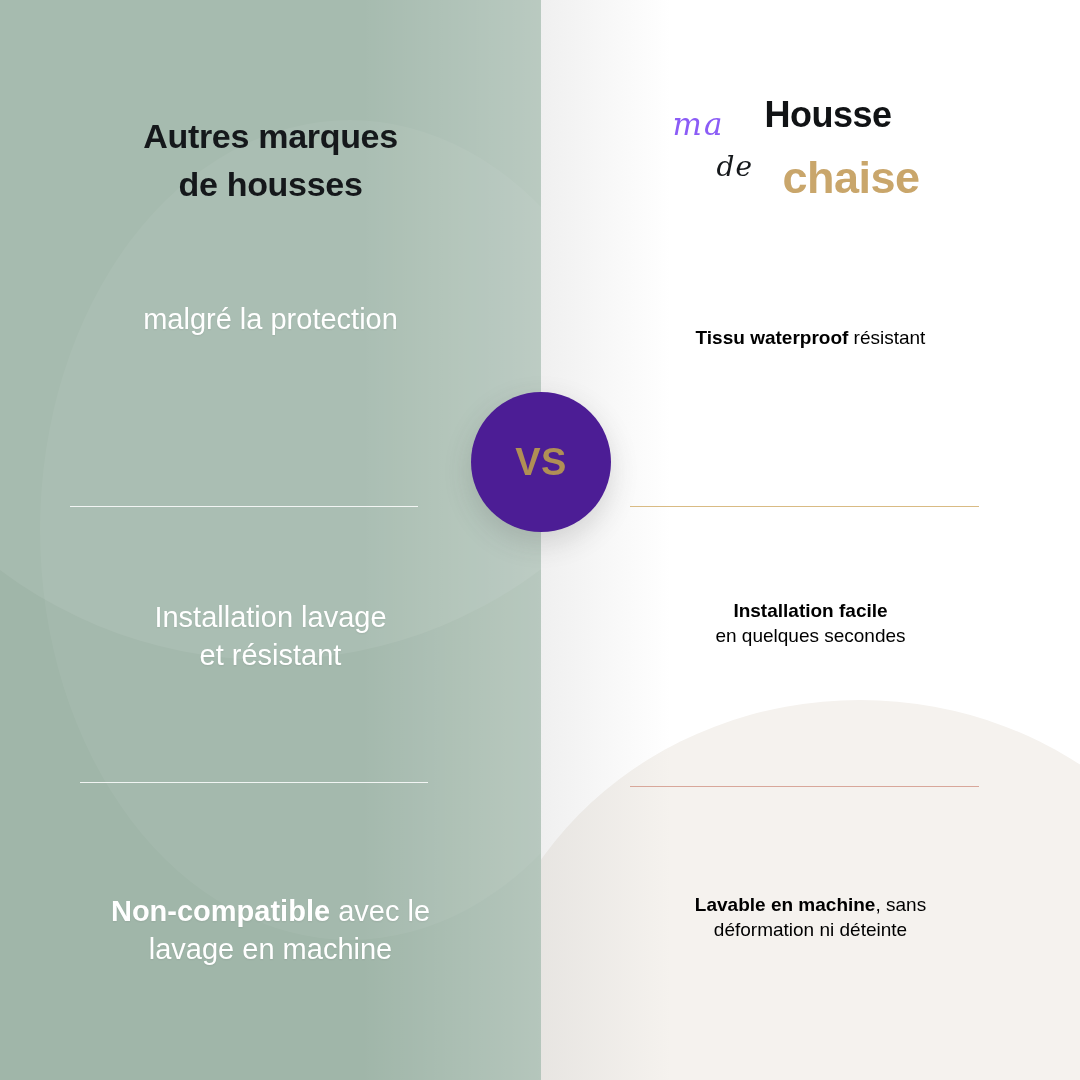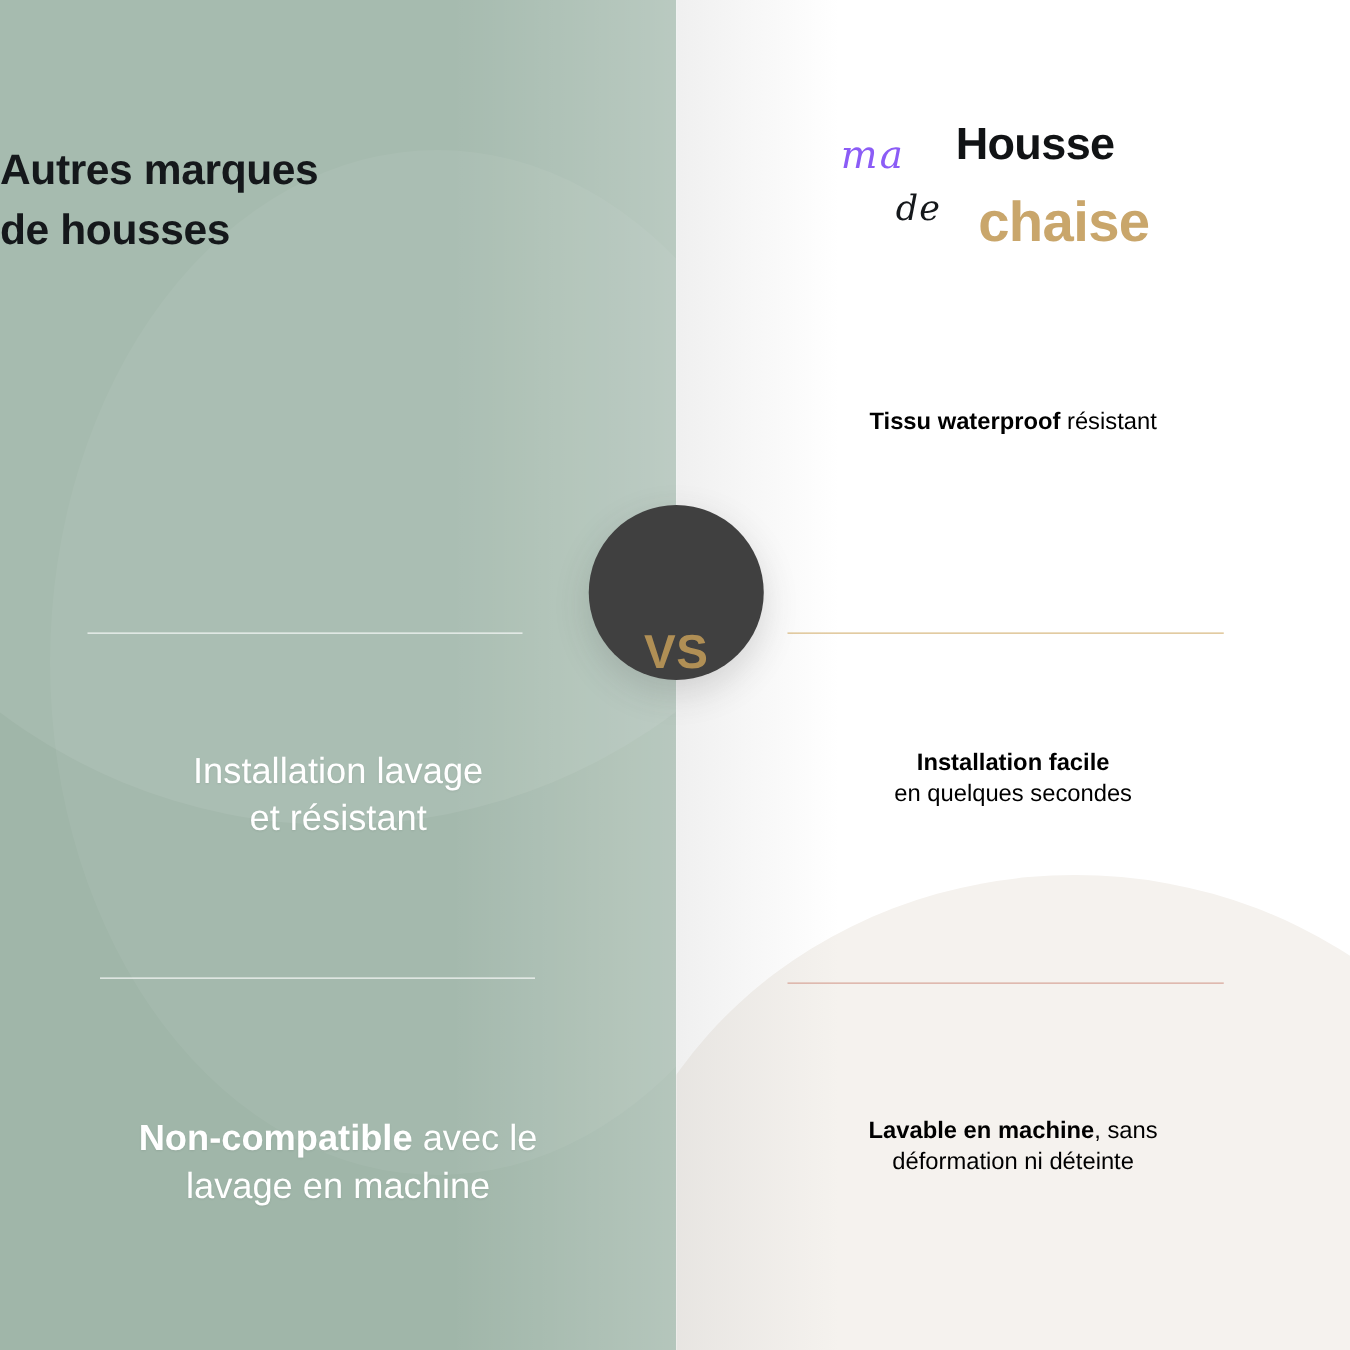--- a/index.html
+++ b/index.html
@@ -97,21 +97,21 @@
     position: absolute;
     inset: 0;
   }
 
   
   .left-heading {
     position: absolute;
     left: 0;
     top: 112px;
     width: 541px;
-    text-align: left;
+    text-align: center;
     color: #15181b;
     font-weight: 700;
     font-size: 34px;
     line-height: 1.42;
     letter-spacing: -0.3px;
   }
 
   
   .brand {
     position: absolute;
@@ -209,28 +209,28 @@
     left: 630px;
     width: 349px;
   }
   .divider-gold { background: #d9bb84; }
   .divider-rose { background: #d8a79a; }
 
   
   .vs-badge {
     position: absolute;
     left: 471px;
-    top: 404px;
+    top: 392px;
     width: 140px;
     height: 140px;
     border-radius: 50%;
-    background: #404040;
+    background: #4c1d95;
     box-shadow: 0 10px 28px rgba(60,60,60,0.18);
     display: flex;
-    align-items: flex-end;
+    align-items: center;
     justify-content: center;
   }
   .vs-badge span {
     font-size: 38px;
     font-weight: 700;
     color: #b08f55;
     letter-spacing: 0.5px;
   }
 </style>
 </head>
@@ -256,20 +256,21 @@
       <div class="brand-inner">
         <span class="brand-ma">ma</span>
         <span class="brand-housse">Housse</span>
         <span class="brand-de">de</span>
         <span class="brand-chaise">chaise</span>
       </div>
     </div>
 
     <div class="row" style="top:300px;">
       <div class="cell cell-left">
+        <span class="line2 light">malgré la protection</span>
       </div>
       <div class="cell cell-right" style="top:25px;">
         <b>Tissu waterproof</b><span class="light"> résistant</span>
       </div>
     </div>
 
     <div class="divider divider-left" style="top:506px;"></div>
     <div class="divider divider-right divider-gold" style="top:506px;"></div>
 
     <div class="row" style="top:598px;">

